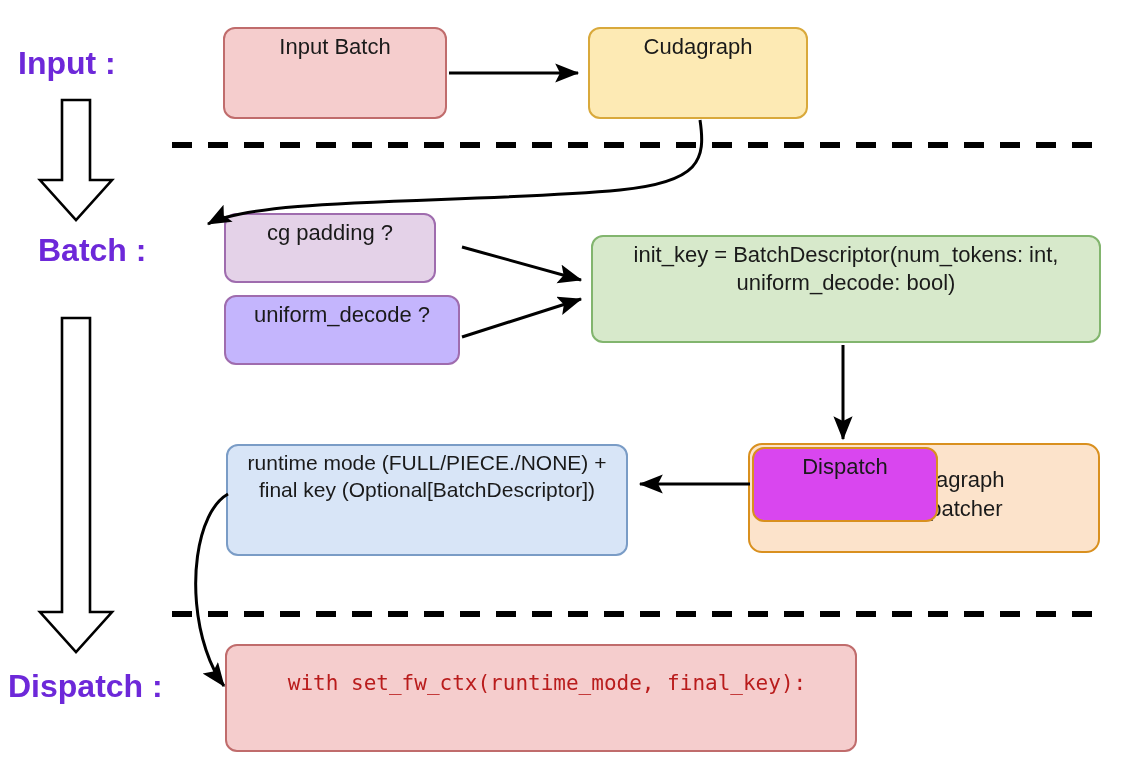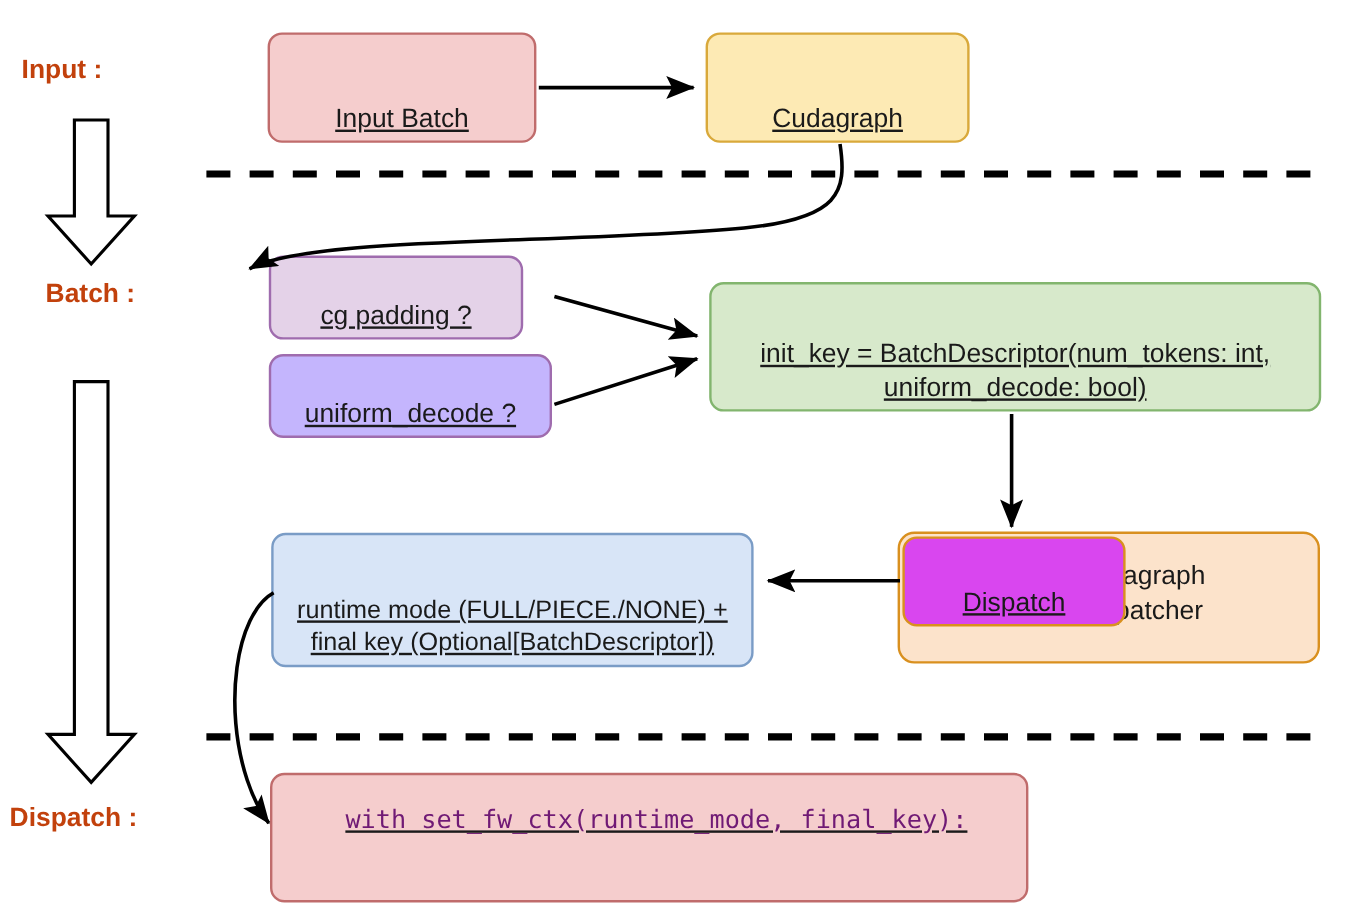--- a/index.html
+++ b/index.html
@@ -12,52 +12,51 @@
     width: 1142px;
     height: 770px;
     background: #ffffff;
     overflow: hidden;
     font-family: "Liberation Sans", sans-serif;
   }
   .stage-label {
     position: absolute;
     font-family: "Liberation Sans", sans-serif;
     font-weight: bold;
-    font-size: 22px;
-    color: #c2410c;
+    font-size: 32px;
+    color: #6d28d9;
     white-space: nowrap;
     letter-spacing: 0px;
   }
   .node {
     position: absolute;
     box-sizing: border-box;
     border-radius: 12px;
     border-width: 2px;
     border-style: solid;
     display: flex;
-    align-items: flex-end;
+    align-items: flex-start;
     justify-content: center;
     text-align: center;
     font-family: "Liberation Sans", sans-serif;
     font-size: 22px;
     color: #1a1a1a;
     line-height: 1.28;
     padding: 4px 10px;
-    text-decoration: underline;
   }
   .node.code {
     font-family: "DejaVu Serif", "Liberation Serif", serif;
     font-size: 0px;
     display: block;
     padding: 0;
   }
   .codeline {
     font-family: "DejaVu Sans Mono", "Liberation Mono", monospace;
     font-size: 21px;
-    color: #701a75;
+    color: #b91c1c;
     white-space: pre;
     line-height: 1.45;
   }
   .node-container {
     position: absolute;
     box-sizing: border-box;
     border-radius: 14px;
     border-width: 2px;
     border-style: solid;
   }

